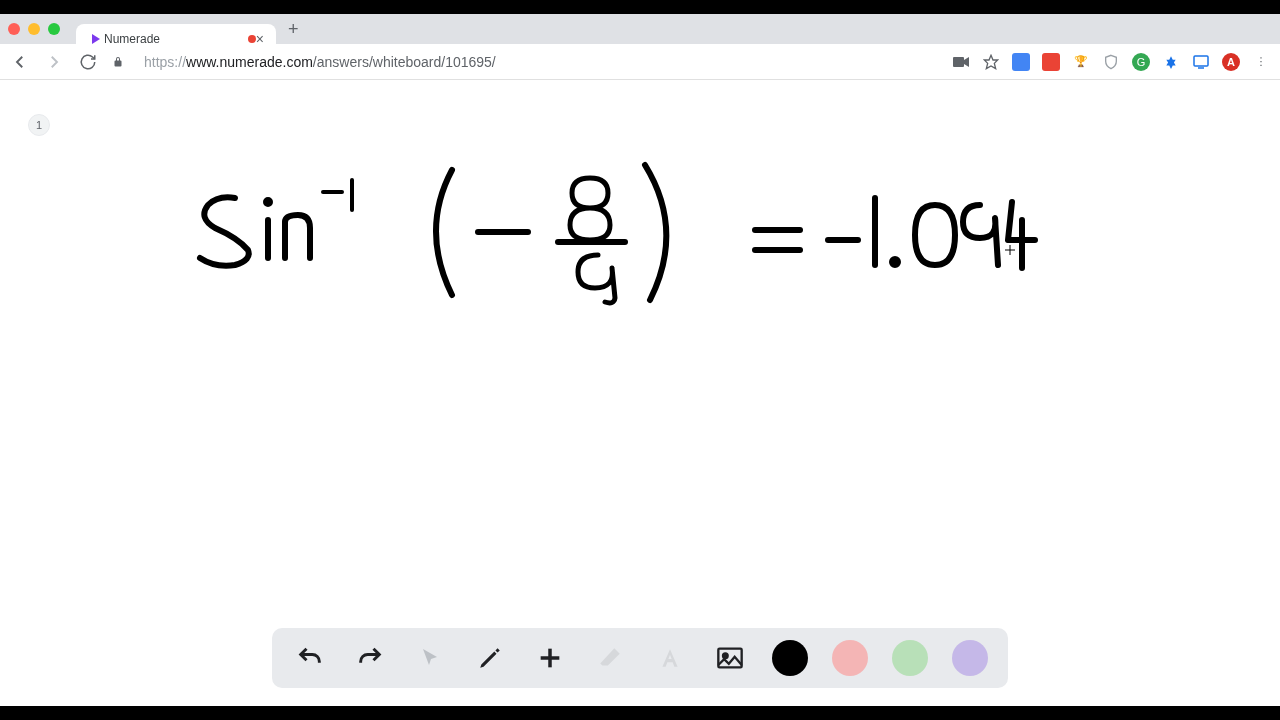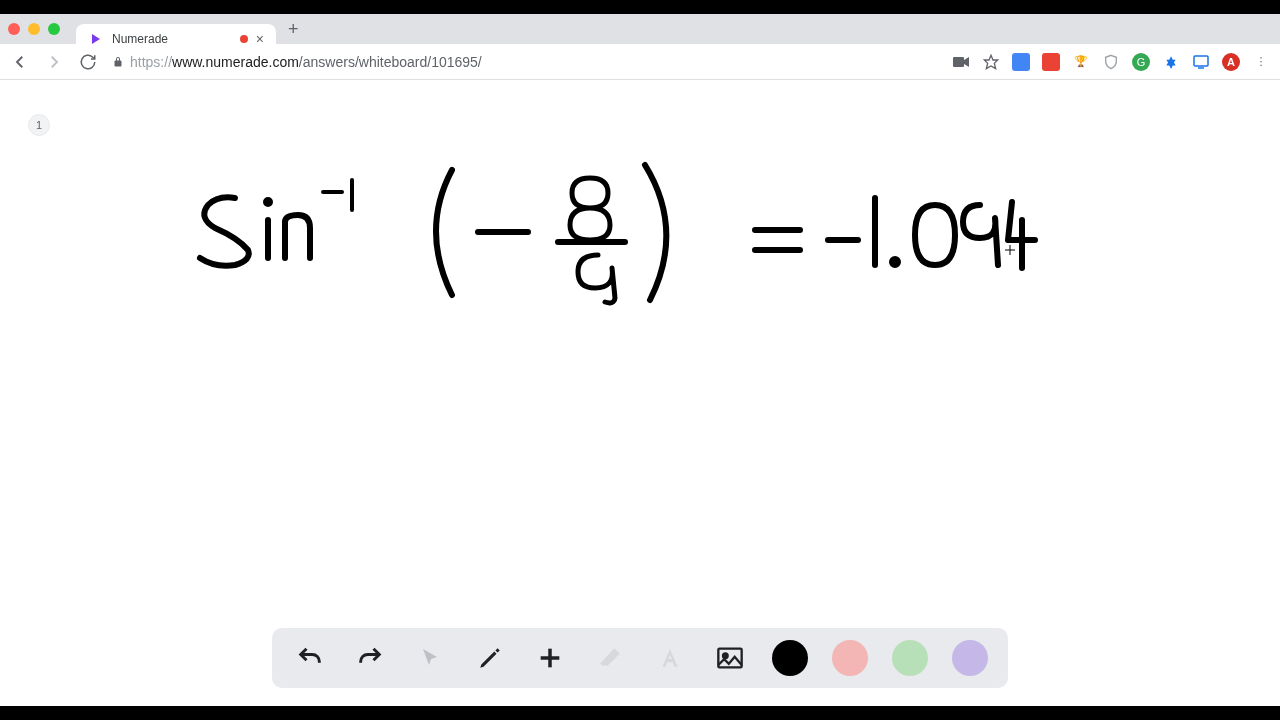--- a/index.html
+++ b/index.html
@@ -4,30 +4,30 @@
 <style>
 * { margin: 0; padding: 0; box-sizing: border-box; }
 body { font-family: -apple-system, BlinkMacSystemFont, "Segoe UI", sans-serif; background: #000; width: 1280px; height: 720px; overflow: hidden; position: relative; }
 .browser-window { position: absolute; top: 14px; left: 0; width: 1280px; height: 692px; background: #fff; }
 .tab-bar { height: 30px; background: #dfe1e5; display: flex; align-items: center; padding-left: 8px; }
 .traffic-lights { display: flex; gap: 8px; margin-right: 16px; align-items: center; }
 .tl { width: 12px; height: 12px; border-radius: 50%; }
 .tl-close { background: #ff5f57; }
 .tl-min { background: #ffbd2e; }
 .tl-max { background: #28c940; }
-.tab { background: #fff; border-radius: 8px 8px 0 0; height: 30px; display: flex; align-items: center; padding: 12px 12px; gap: 8px; min-width: 200px; margin-top: 19px; }
+.tab { background: #fff; border-radius: 8px 8px 0 0; height: 30px; display: flex; align-items: center; padding: 12px 12px; gap: 0; min-width: 200px; margin-top: 19px; }
 .tab-favicon { width: 16px; height: 16px; display: flex; align-items: center; justify-content: center; }
 .tab-title { font-size: 12px; color: #3c4043; flex: 1; }
 .tab-rec { width: 8px; height: 8px; border-radius: 50%; background: #ea4335; }
 .tab-close-x { color: #5f6368; font-size: 14px; cursor: pointer; }
 .tab-add { margin-left: 12px; color: #5f6368; font-size: 18px; cursor: pointer; }
 .addr-bar { height: 36px; background: #fff; display: flex; align-items: center; padding: 0 10px; gap: 14px; border-bottom: 1px solid #e0e0e0; }
 .nav-btn { width: 20px; height: 20px; display: flex; align-items: center; justify-content: center; color: #5f6368; cursor: pointer; }
 .nav-btn.disabled { color: #bdc1c6; }
-.url-field { flex: 1; display: flex; align-items: center; gap: 6px; font-size: 14px; color: #5f6368; }
+.url-field { flex: 1; display: flex; align-items: center; gap: 20px; font-size: 14px; color: #5f6368; }
 .url-proto { color: #9aa0a6; }
 .url-domain { color: #202124; }
 .url-path { color: #5f6368; }
 .ext-icons { display: flex; gap: 12px; align-items: center; }
 .ext-icon { width: 18px; height: 18px; border-radius: 3px; display: flex; align-items: center; justify-content: center; font-size: 11px; color: #fff; }
 .content { position: absolute; top: 66px; left: 0; right: 0; bottom: 0; background: #fff; }
 .page-badge { position: absolute; top: 34px; left: 28px; width: 22px; height: 22px; border-radius: 50%; background: #f1f3f4; color: #5f6368; font-size: 11px; display: flex; align-items: center; justify-content: center; border: 1px solid #e8eaed; }
 .whiteboard-canvas { position: absolute; top: 0; left: 0; width: 100%; height: 100%; }
 .stop-rec { position: absolute; left: 26px; bottom: 41px; background: #7c3aed; color: #fff; border: none; padding: 13px 22px; font-size: 14px; border-radius: 2px; cursor: pointer; }
 .toolbar { position: absolute; left: 50%; transform: translateX(-50%); bottom: 18px; background: #e8eaed; border-radius: 10px; padding: 12px 20px; display: flex; gap: 24px; align-items: center; }

